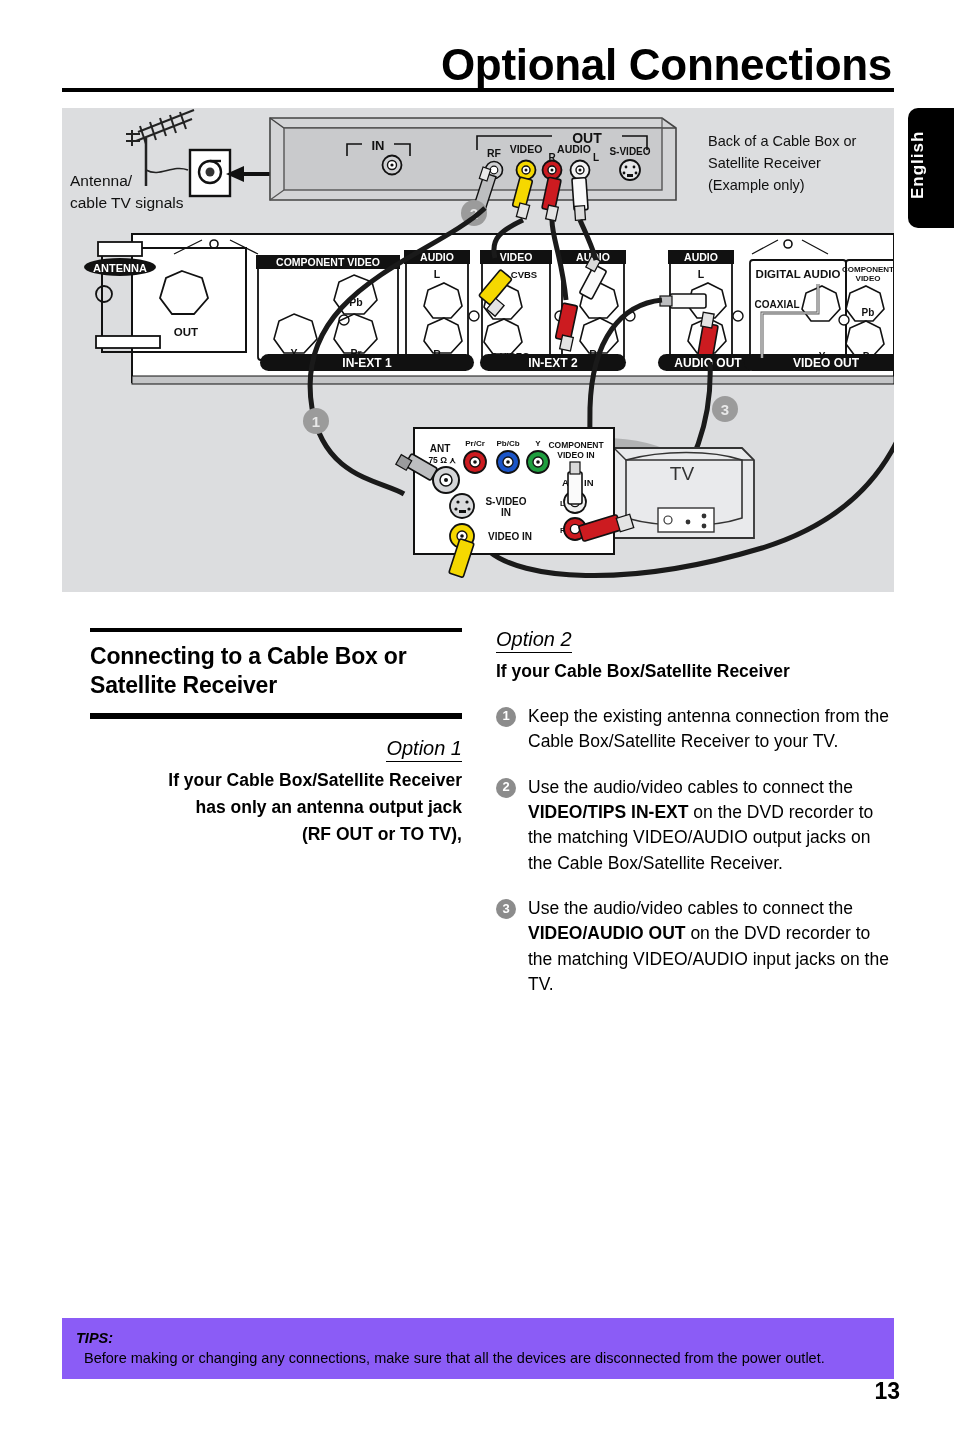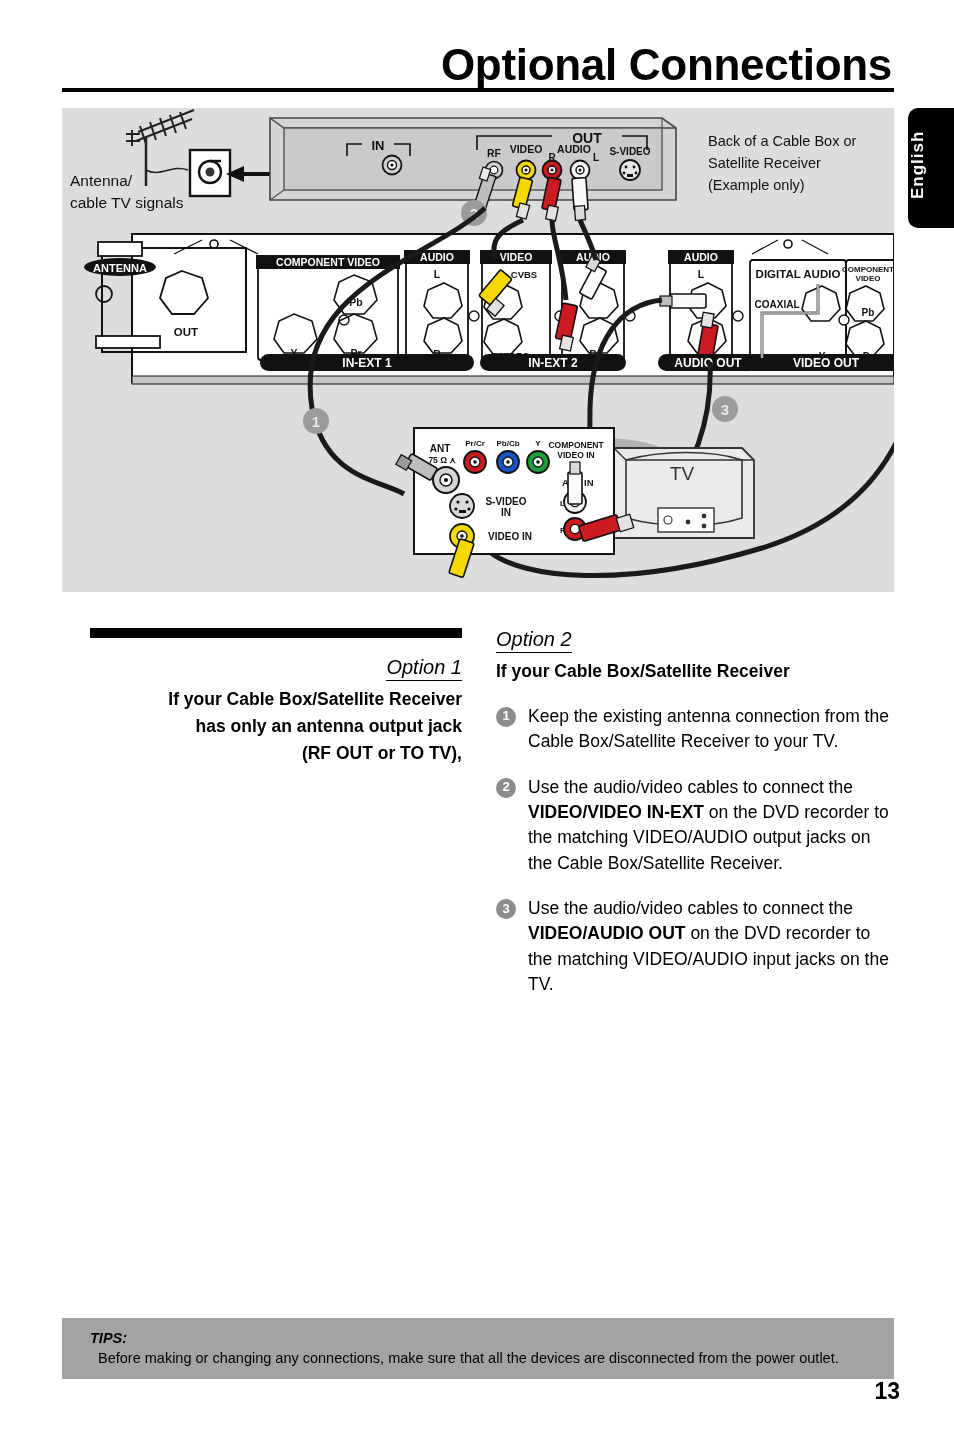--- a/index.html
+++ b/index.html
@@ -86,22 +86,22 @@
     background:#8c8c8c; color:#fff;
     font-size:13px; font-weight:bold;
     display:flex; align-items:center; justify-content:center;
     font-family:"Liberation Sans", sans-serif;
   }
   ol.steps li b { font-weight:bold; }
 
   
   #tips {
     position:absolute; left:62px; top:1318px; width:832px; min-height:54px;
-    background:#a3a3a3;
-    padding:10px 14px 10px 28px;
+    background:#8b5cf6;
+    padding:10px 14px 10px 14px;
     font-size:14.5px; line-height:1.4;
   }
   #tips .tips-label { font-weight:bold; font-style:italic; }
   #tips .tips-body { display:inline-block; vertical-align:top; width:760px; margin-left:8px;}
   #page-number {
     position:absolute; right:54px; top:1378px;
     font-size:23px; font-weight:bold;
   }
 </style>
 </head>
@@ -495,20 +495,21 @@
       <rect x="392" y="432" width="15" height="36" rx="2" fill="#f5d800" stroke="#111" stroke-width="1.6" transform="rotate(18 399 450)"></rect>
     </g>
   </g>
 
   </g>
 </svg>
 </div>
 
 <div id="col-left">
   <div class="rule-thick"></div>
+  <h2 class="section-title">Connecting to a Cable Box or Satellite Receiver</h2>
   <div class="rule-pair"></div>
 
   <div style="margin-top:18px;text-align:right;">
     <div class="opt-label">Option 1</div>
     <p class="lead-bold">If your Cable Box/Satellite Receiver</p>
     <p class="lead-bold">has only an antenna output jack</p>
     <p class="lead-bold">(RF OUT or TO TV),</p>
   </div>
 </div>
 
@@ -516,21 +517,21 @@
   <div class="opt-label">Option 2</div>
   <p class="lead-bold">If your Cable Box/Satellite Receiver</p>
 
   <ol class="steps">
     <li>
       <span class="num">1</span>
       <span>Keep the existing antenna connection from the Cable Box/Satellite Receiver to your TV.</span><b></b><span></span>
     </li>
     <li>
       <span class="num">2</span>
-      <span>Use the audio/video cables to connect the </span><b>VIDEO/VIDEO IN-EXT</b><span> on the DVD recorder to the matching VIDEO/AUDIO output jacks on the Cable Box/Satellite Receiver.</span>
+      <span>Use the audio/video cables to connect the </span><b>VIDEO/TIPS IN-EXT</b><span> on the DVD recorder to the matching VIDEO/AUDIO output jacks on the Cable Box/Satellite Receiver.</span>
     </li>
     <li>
       <span class="num">3</span>
       <span>Use the audio/video cables to connect the </span><b>VIDEO/AUDIO OUT</b><span> on the DVD recorder to the matching VIDEO/AUDIO input jacks on the TV.</span>
     </li>
   </ol>
 </div>
 
 <div id="tips">
   <span class="tips-label">TIPS:</span><span class="tips-body">Before making or changing any connections, make sure that all the devices are disconnected from the power outlet.</span>

